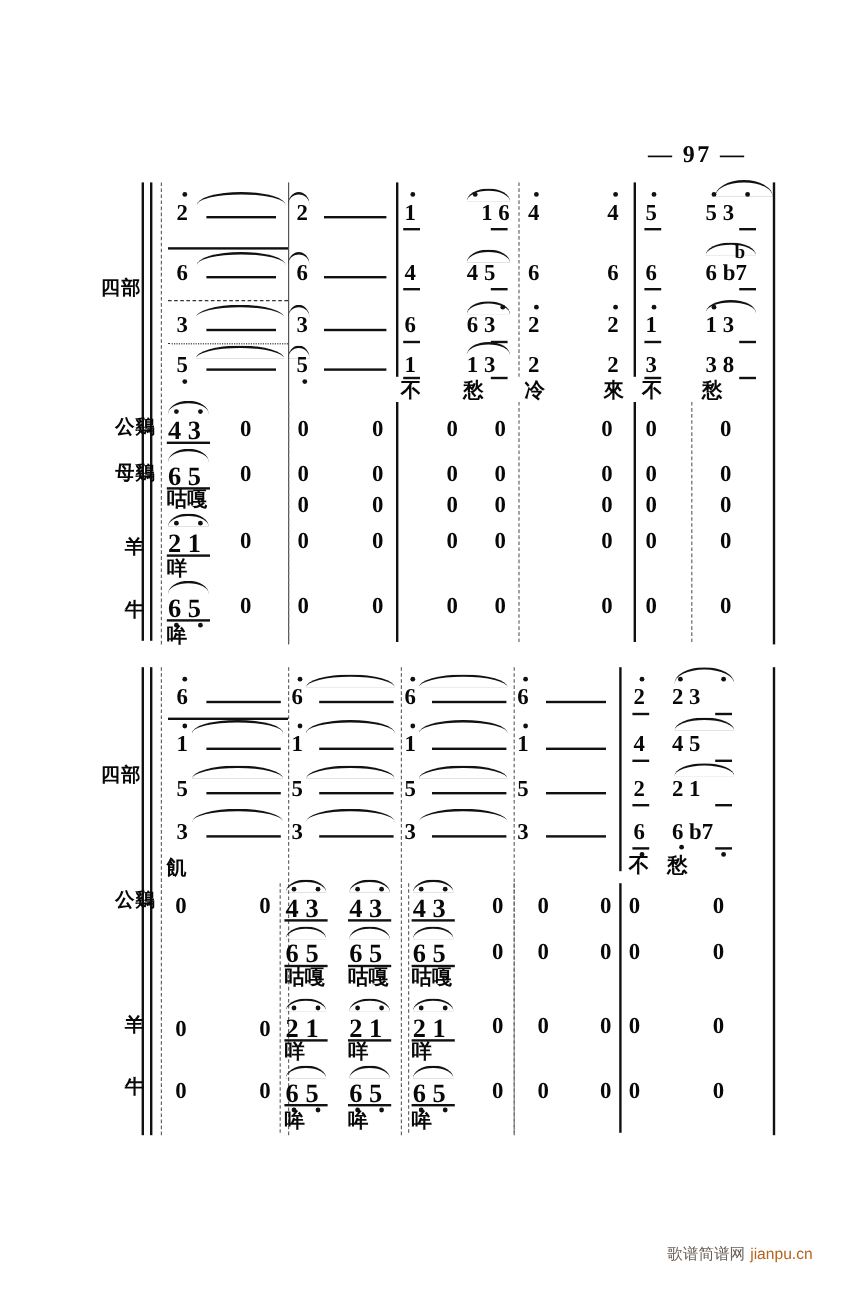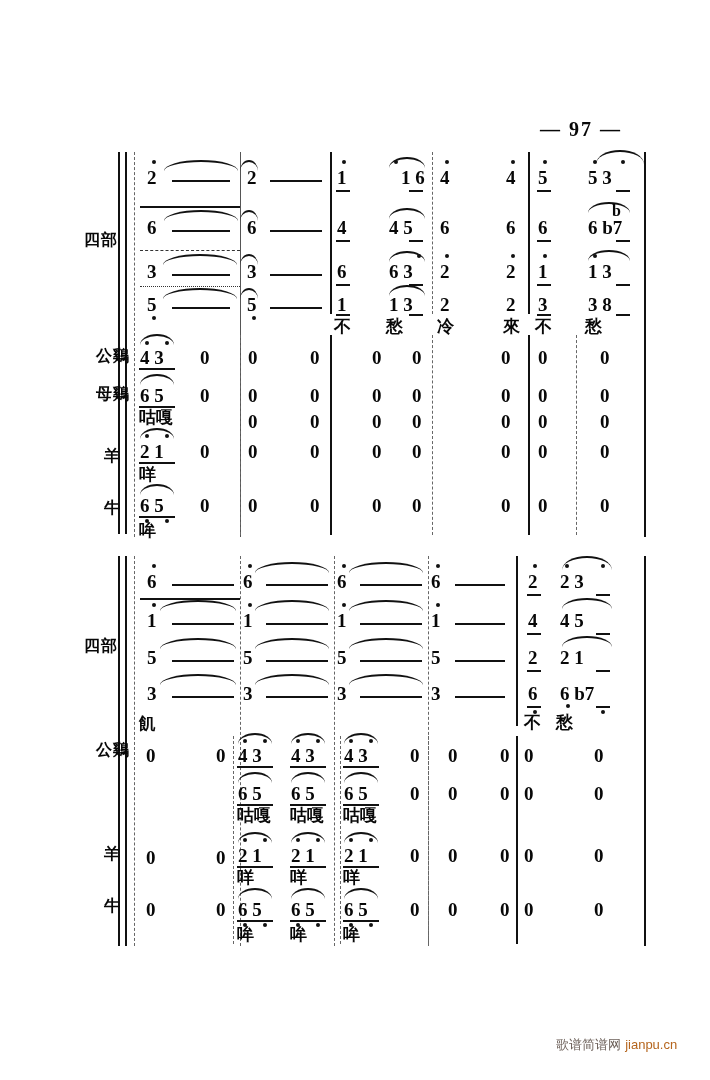--- a/index.html
+++ b/index.html
@@ -20,21 +20,21 @@
     font-size:20px;font-weight:bold;letter-spacing:2px;
     white-space:nowrap;
   }
 
   
   .t{position:absolute;white-space:nowrap;line-height:1;}
   .num{
     font-family:"Liberation Serif",serif;
     font-size:19px;font-weight:bold;
   }
-  .num.sm{font-size:19px;}
+  .num.sm{font-size:22px;}
   .han{
     font-family:"DejaVu Sans","Liberation Sans",sans-serif;
     font-size:17px;font-weight:bold;
   }
   .han.lbl{font-size:16px;letter-spacing:1px;}
   .zero{
     font-family:"Liberation Serif",serif;
     font-size:19px;font-weight:bold;
   }
   .flat{

